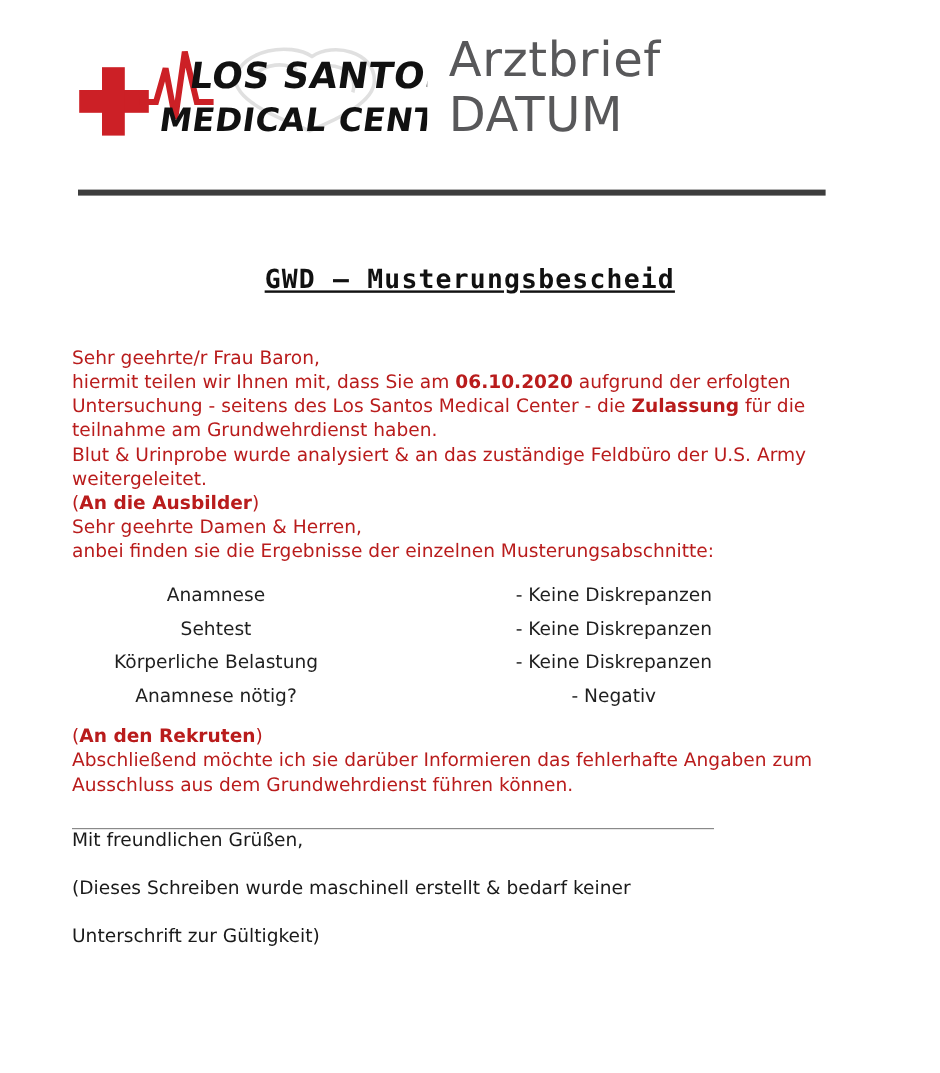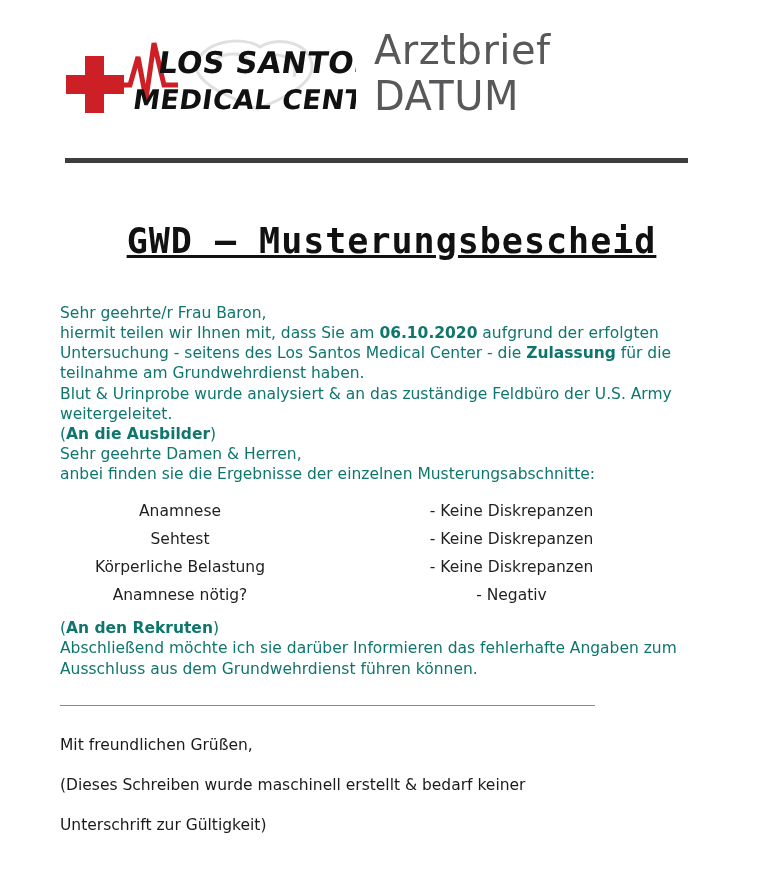--- a/index.html
+++ b/index.html
@@ -62,31 +62,31 @@
   }
 
   
   .content {
     padding: 0 60px 0 60px;
   }
   h1.doc-title {
     text-align: center;
     font-family: "DejaVu Sans Mono", monospace;
     font-weight: bold;
-    font-size: 35px;
+    font-size: 22px;
     letter-spacing: 1px;
     text-decoration: underline;
     margin: 58px 0 0 0;
     color: #111;
   }
   p.para {
     font-size: 15.5px;
     line-height: 1.30;
     margin: 0;
-    color: #0f766e;
+    color: #b91c1c;
   }
   .spaced { margin-top: 20px; }
   b { font-weight: bold; }
 
   table.results {
     border-collapse: collapse;
     margin-top: 18px;
     width: 100%;
     text-align: center;
   }
@@ -98,21 +98,21 @@
   }
   table.results td.label { width: 240px; }
 
   .thin-rule {
     margin: 26px 60px 0 0;
     border: 0;
     border-top: 1px solid #8a8a8a;
     height: 0;
     width: 535px;
   }
-  .sig-block { margin-top: 30px; }
+  .sig-block { }
   .sig-block p { margin: 0 0 22px 0; font-size: 15.5px; }
   .footer-note p { margin: 0 0 22px 0; font-size: 15.5px; }
 </style>
 </head>
 <body>
 
 <div class="page">
 
   <div class="header">
 

